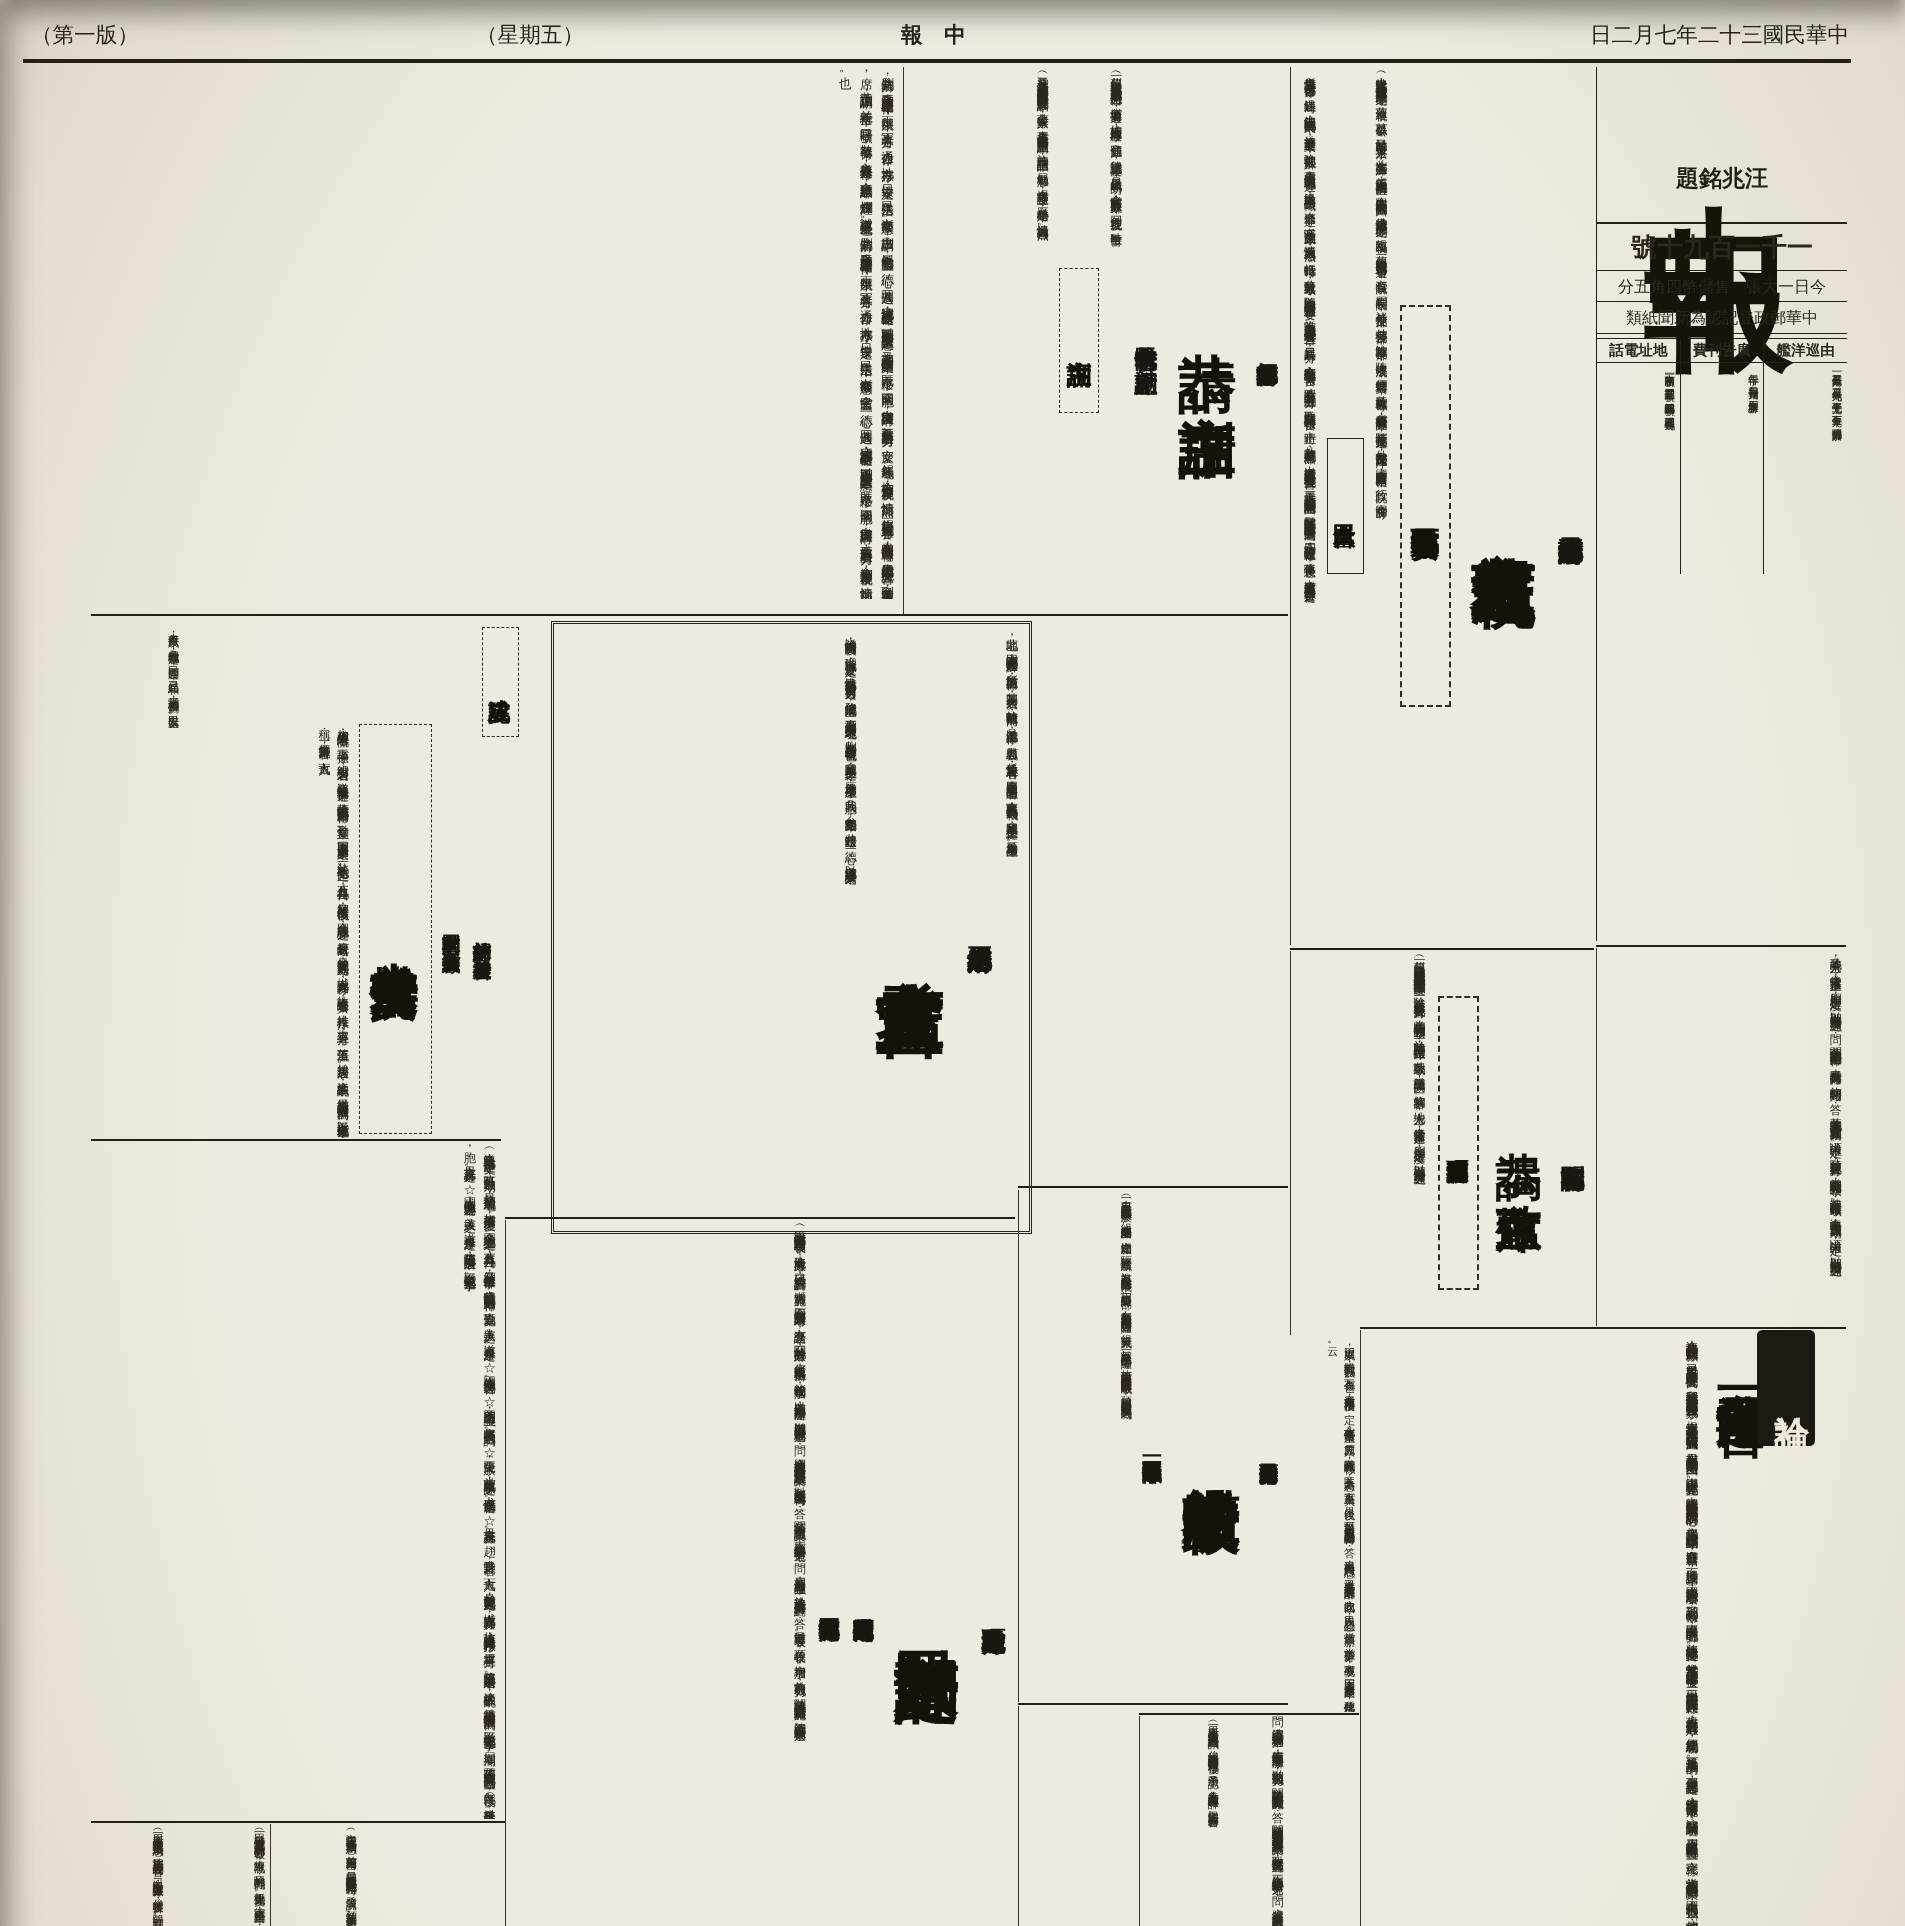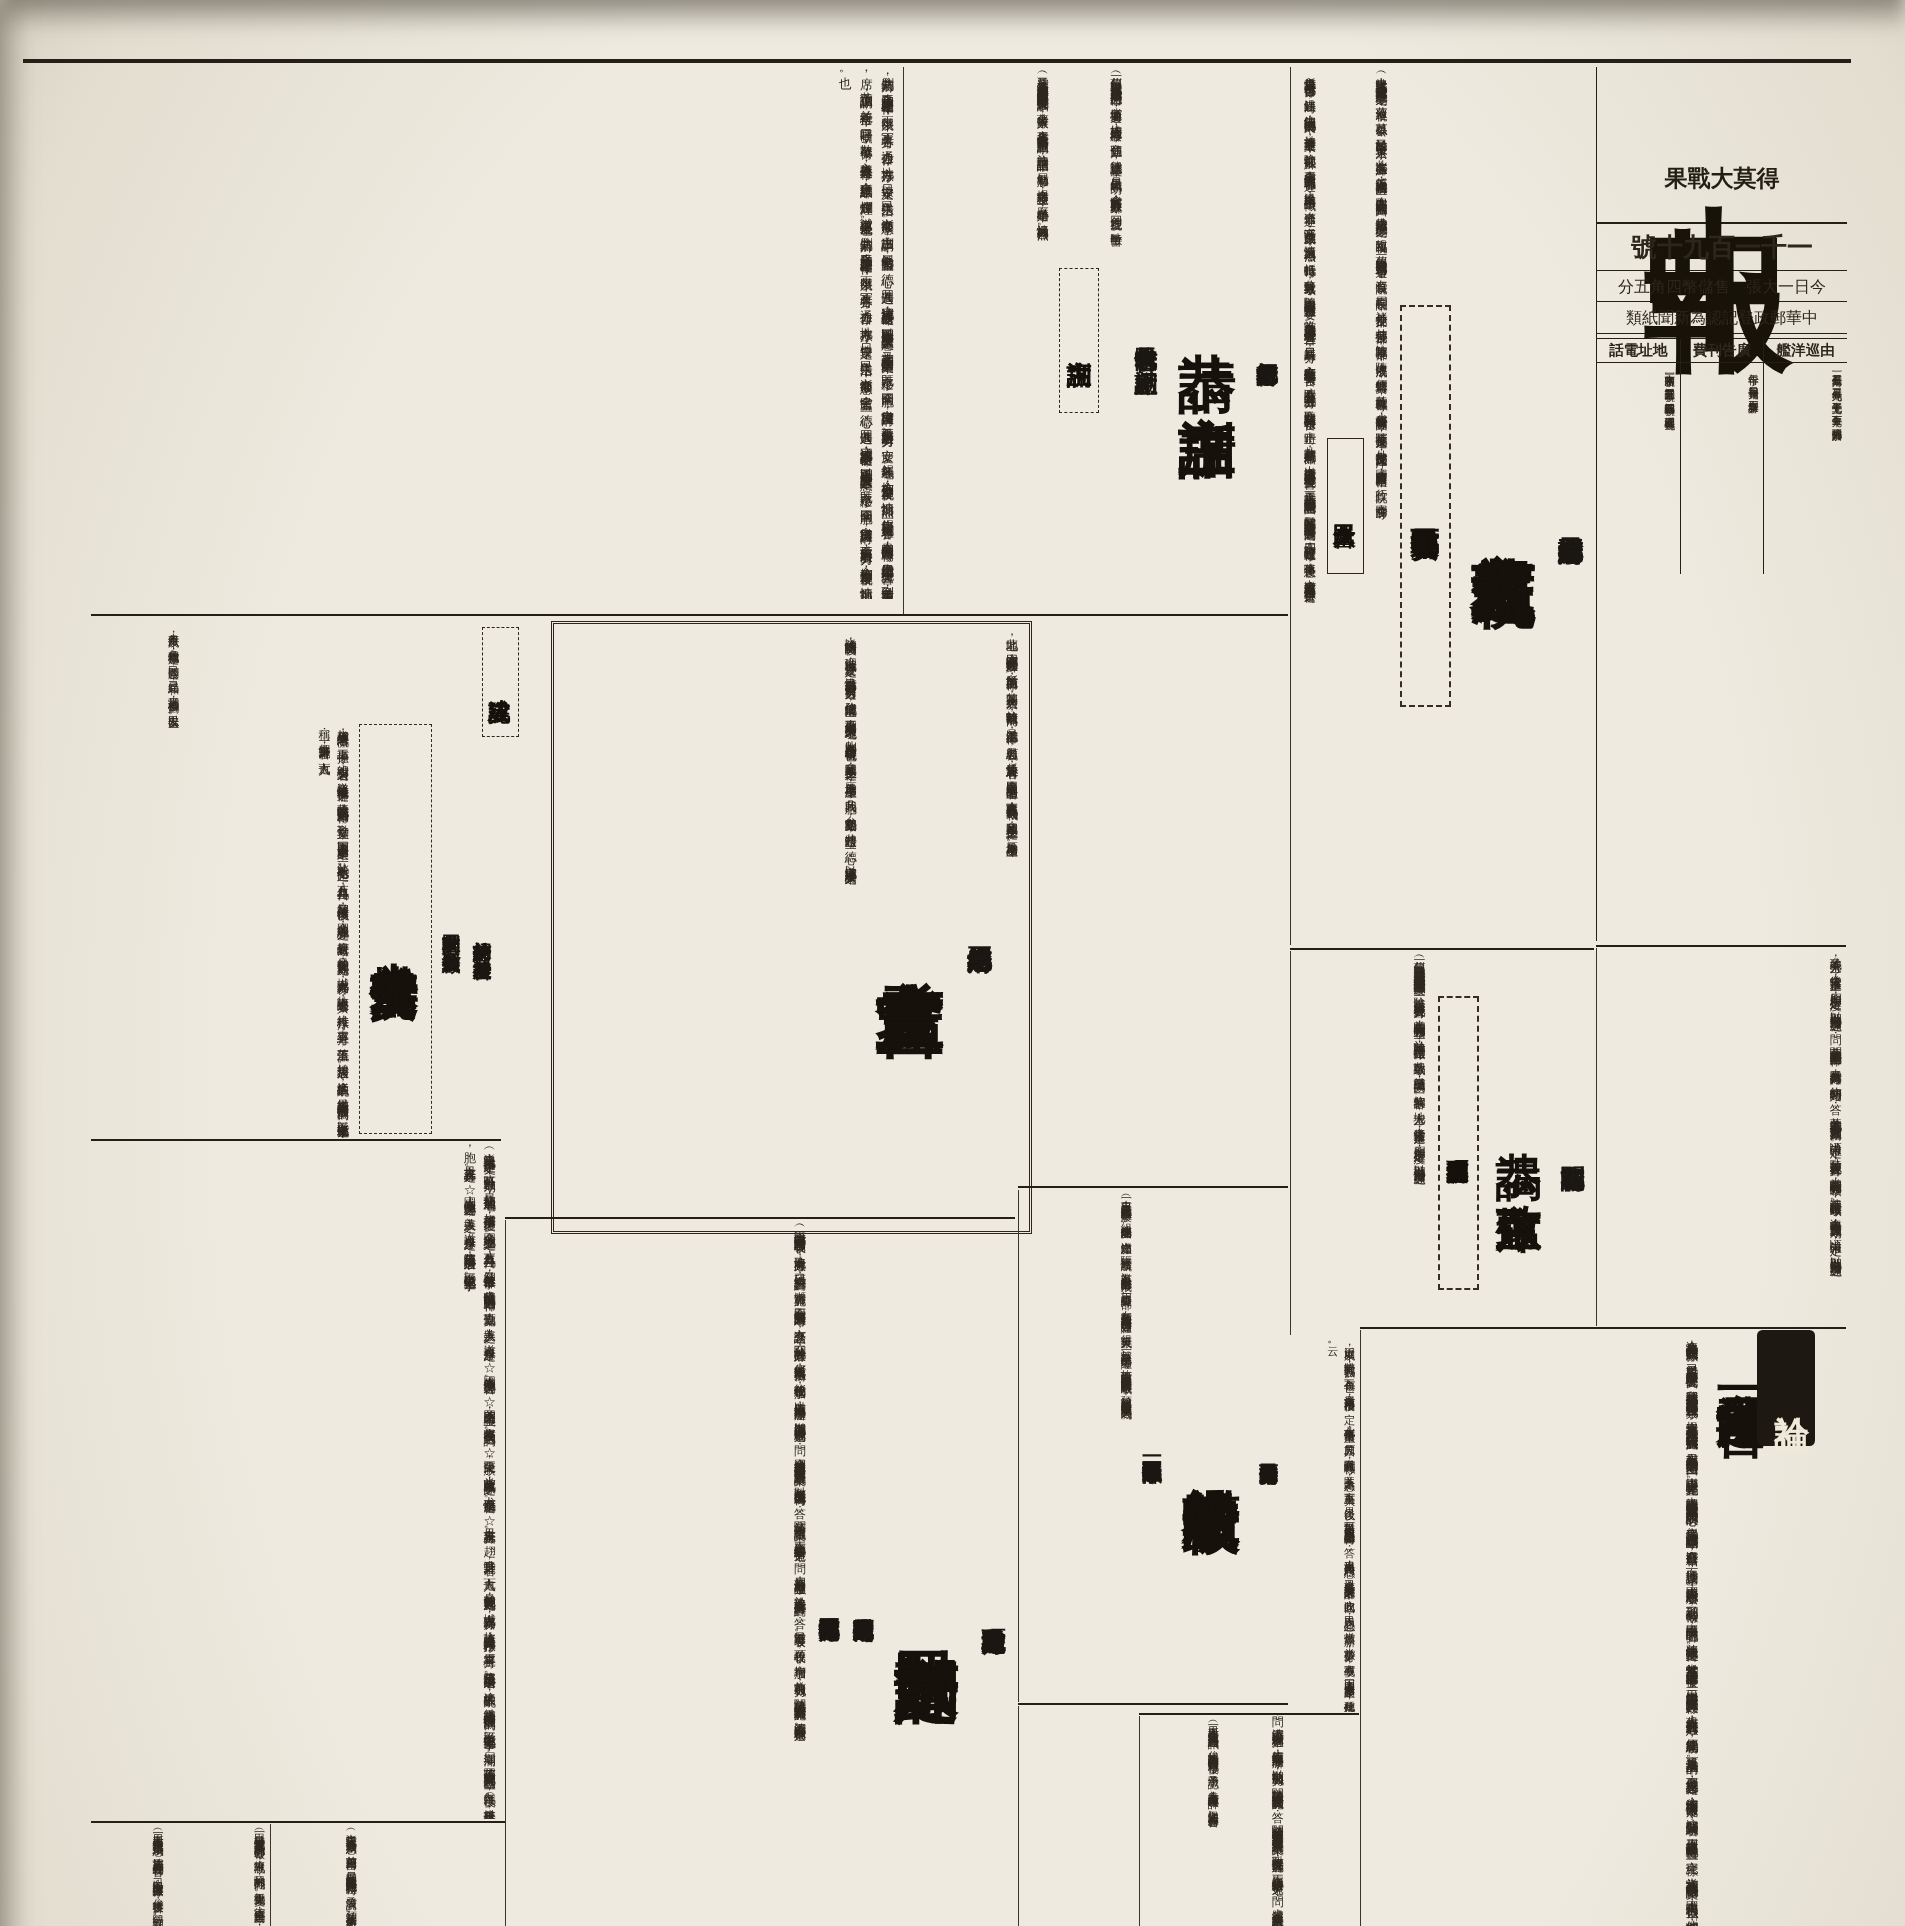--- a/index.html
+++ b/index.html
@@ -43,25 +43,31 @@
     border-radius:5.4px;z-index:3;}
 </style>
 </head>
 <body>
 
 <div id="paper">
 
   <div class="smudge" style="left:0;top:-15.4px;width:1905px;height:46px;background:linear-gradient(#6b665b,rgba(107,102,91,0));"></div>
   <div class="smudge" style="left:-19px;top:0;width:46px;height:2593px;background:linear-gradient(90deg,#7a7467,rgba(122,116,103,0));"></div>
 
+  <div id="folio">
+    <span style="left:3.9px;">（第一版）</span>
+    <span style="left:449px;">（星期五）</span>
+    <span class="rtl" style="left:874px;font-weight:700;">中　報</span>
+    <span class="rtl" style="right:3.9px;">中華民國三十二年七月二日</span>
+  </div>
   <div class="hrule" style="left:23px;top:59px;width:1828px;height:3.5px;"></div>
 
   <div id="masthead">
     <div id="mast-title">中報</div>
-    <div id="mast-callig" class="rtl">得莫大戰果</div>
+    <div id="mast-callig" class="rtl">汪兆銘題</div>
     <div id="mast-issue" class="rtl">一千一百九十號</div>
     <div class="mastline rtl">今日一大張　售儲幣四角五分</div>
     <div class="mastline rtl">中華郵政登記認為新聞紙類</div>
     <div id="mast-box">
       <div class="mcell">
         <div class="mhead rtl">由巡洋艦</div>
         <div class="mlines">一個月十三元五角　三個月三十九元　半年七十五元　全年一百五十元　國外郵資另加</div>
       </div>
       <div class="mcell">
         <div class="mhead rtl">廣告刊費</div>

